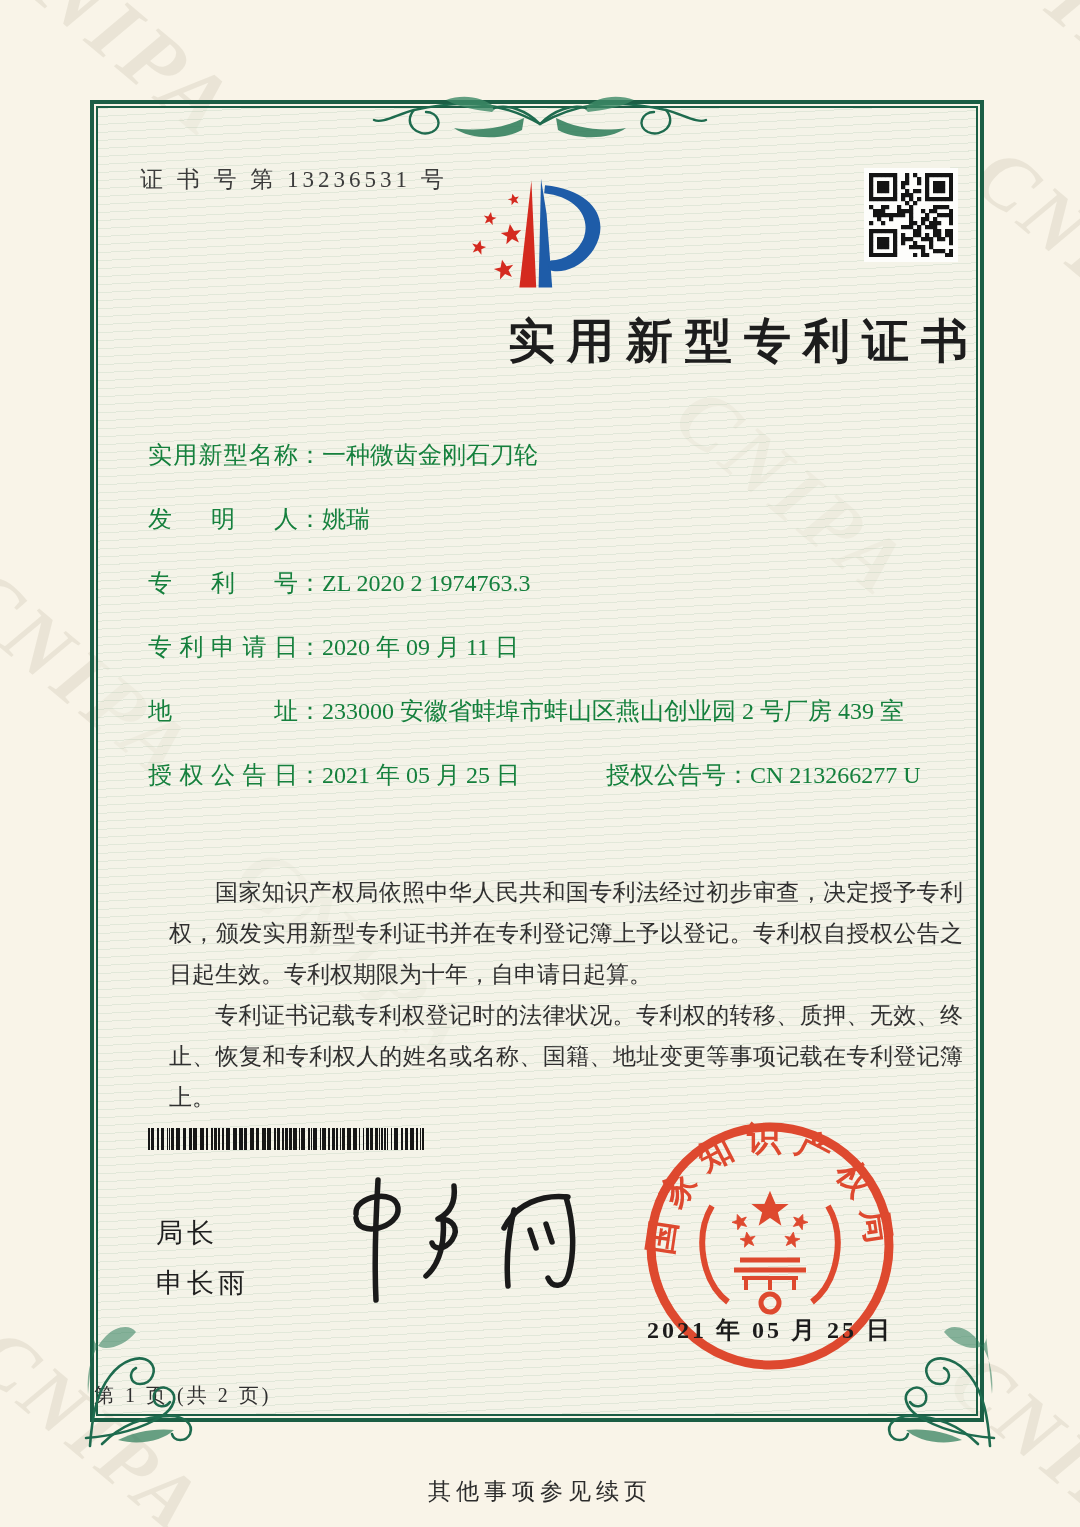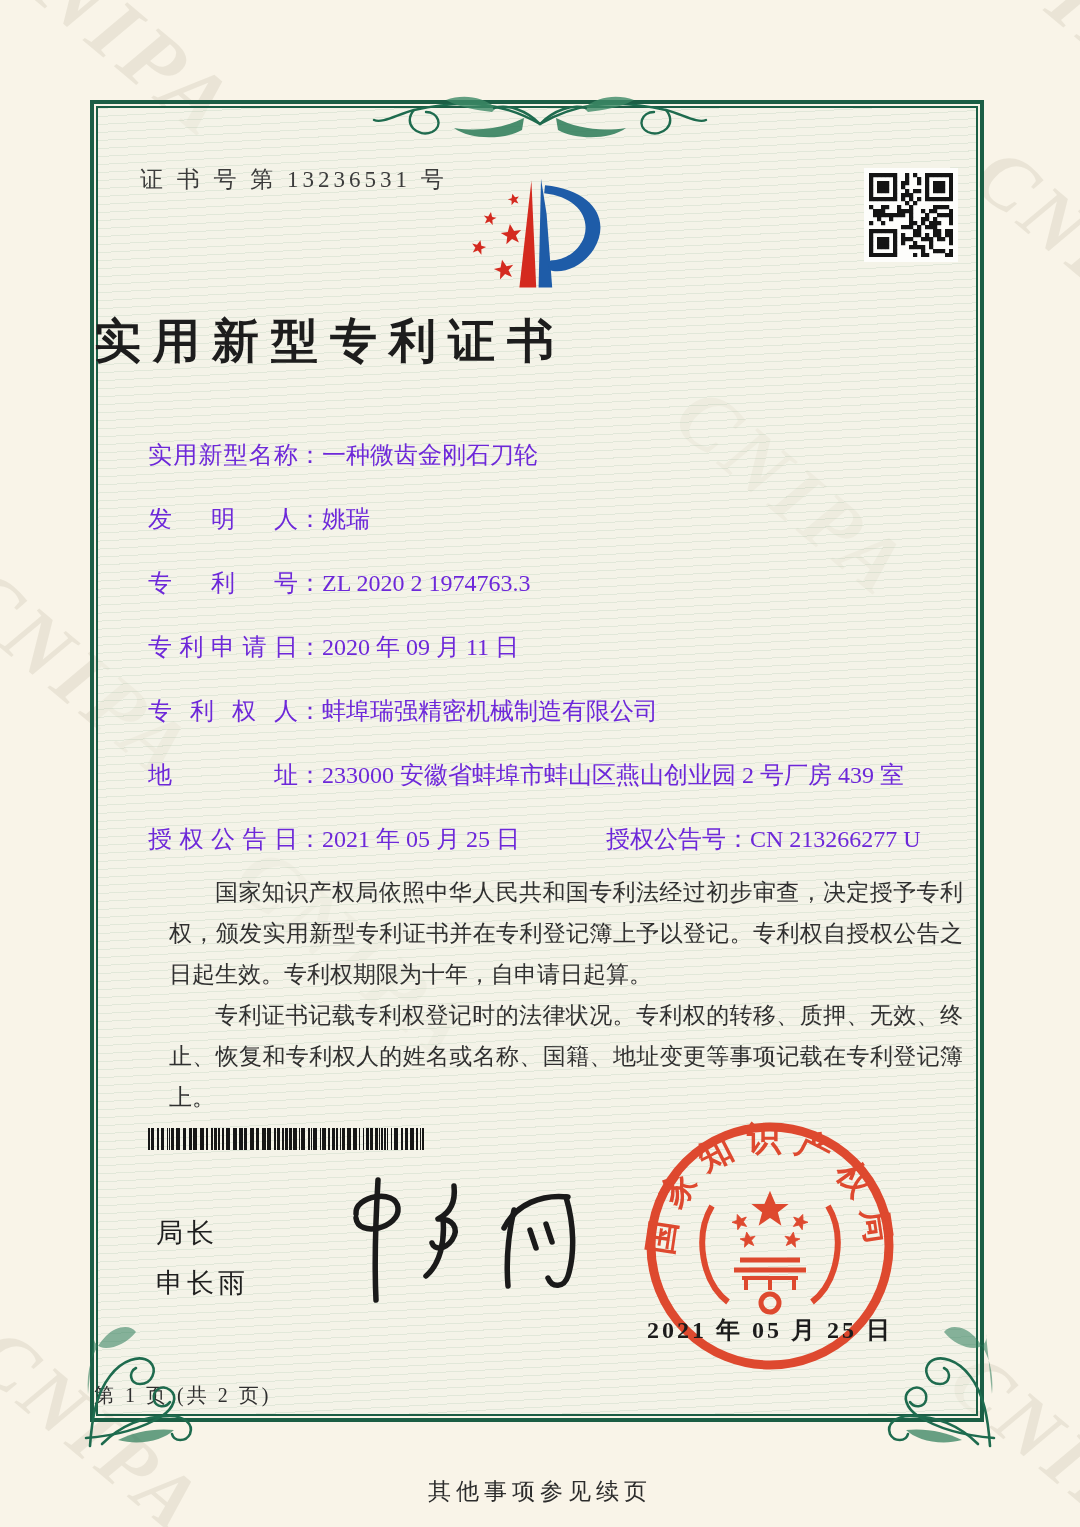--- a/index.html
+++ b/index.html
@@ -32,24 +32,24 @@
   .content { position:absolute; inset:0; z-index:3; }
   
   .top-ornament { position:absolute; left:50%; top:84px; transform:translateX(-50%); z-index:4; }
   .corner { position:absolute; z-index:4; }
   .corner-bl { left:76px; top:1298px; }
   .corner-br { left:854px; top:1298px; transform:scaleX(-1); }
   
   .cert-no { position:absolute; left:46px; top:60px; font-size:23px; letter-spacing:4px; color:#3c3c3c; }
   .logo { position:absolute; left:50%; top:62px; transform:translateX(-50%); }
   .qr { position:absolute; left:770px; top:64px; width:94px; height:94px; background:#fdfdfb; padding:5px; }
-  .title { position:absolute; top:206px; width:100%; text-align:left;
+  .title { position:absolute; top:206px; width:100%; text-align:right;
            font-size:47px; font-weight:bold; letter-spacing:12px; color:#1d1d1d; }
   
-  .rows { position:absolute; left:54px; top:333px; right:40px; font-size:24px; color:#6d28d9; }
+  .rows { position:absolute; left:54px; top:333px; right:40px; font-size:24px; color:#15803d; }
   .row { line-height:36px; margin-bottom:28px; white-space:nowrap; }
   .lbl { display:inline-block; width:150px; text-align:justify; text-align-last:justify; vertical-align:top; }
   .colon { display:inline-block; }
   .grant-gap { display:inline-block; width:86px; }
   
   .body-text { position:absolute; left:54px; top:768px; width:794px;
                font-size:23px; line-height:41px; text-align:justify; color:#303030;margin-left:21px; }
   .body-text p { text-indent:2em; }
   
   .barcode { position:absolute; left:54px; top:1022px; }
@@ -337,23 +337,20 @@
         <div class="row">
           <span class="lbl">发明人</span><span class="colon">：</span><span>姚瑞</span>
         </div>
         <div class="row">
           <span class="lbl">专利号</span><span class="colon">：</span><span>ZL 2020 2 1974763.3</span>
         </div>
         <div class="row">
           <span class="lbl">专利申请日</span><span class="colon">：</span><span>2020 年 09 月 11 日</span>
         </div>
         <div class="row">
-          <span class="lbl">专利权人</span><span class="colon">：</span><span>蚌埠瑞强精密机械制造有限公司</span>
-        </div>
-        <div class="row">
           <span class="lbl">地址</span><span class="colon">：</span><span>233000 安徽省蚌埠市蚌山区燕山创业园 2 号厂房 439 室</span>
         </div>
         <div class="row">
           <span class="lbl">授权公告日</span><span class="colon">：</span><span>2021 年 05 月 25 日</span><span class="grant-gap"></span><span>授权公告号</span><span class="colon">：</span><span>CN 213266277 U</span>
         </div>
       </div>
 
       <div class="body-text">
         <p>国家知识产权局依照中华人民共和国专利法经过初步审查，决定授予专利权，颁发实用新型专利证书并在专利登记簿上予以登记。专利权自授权公告之日起生效。专利权期限为十年，自申请日起算。</p>
         <p>专利证书记载专利权登记时的法律状况。专利权的转移、质押、无效、终止、恢复和专利权人的姓名或名称、国籍、地址变更等事项记载在专利登记簿上。</p>

